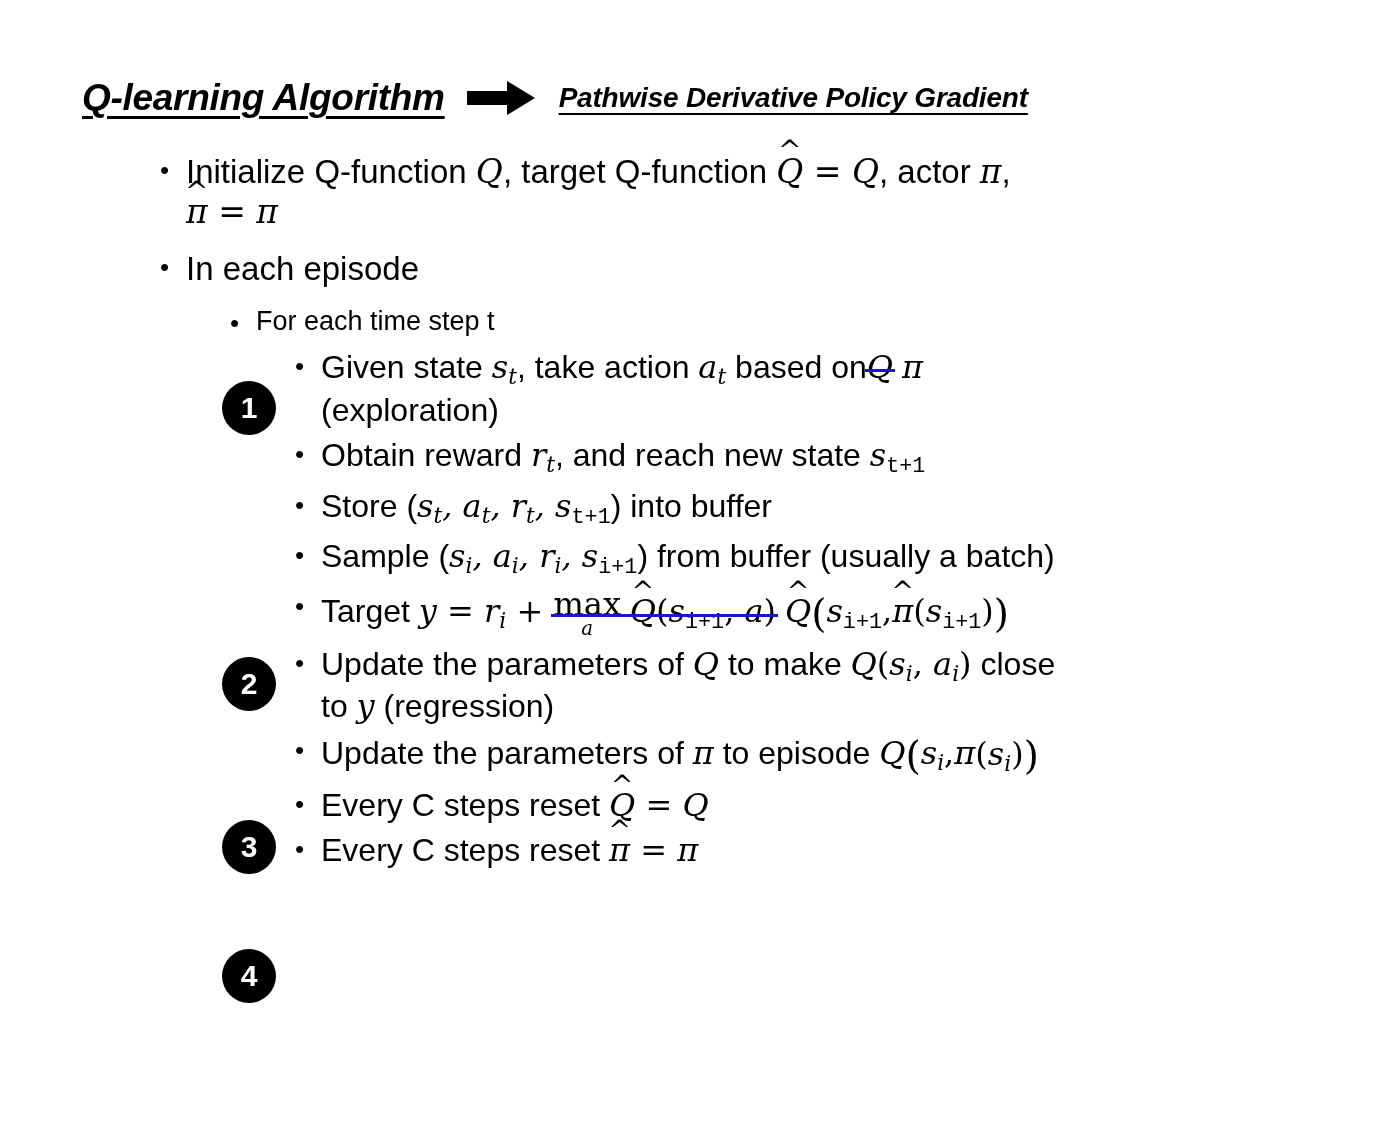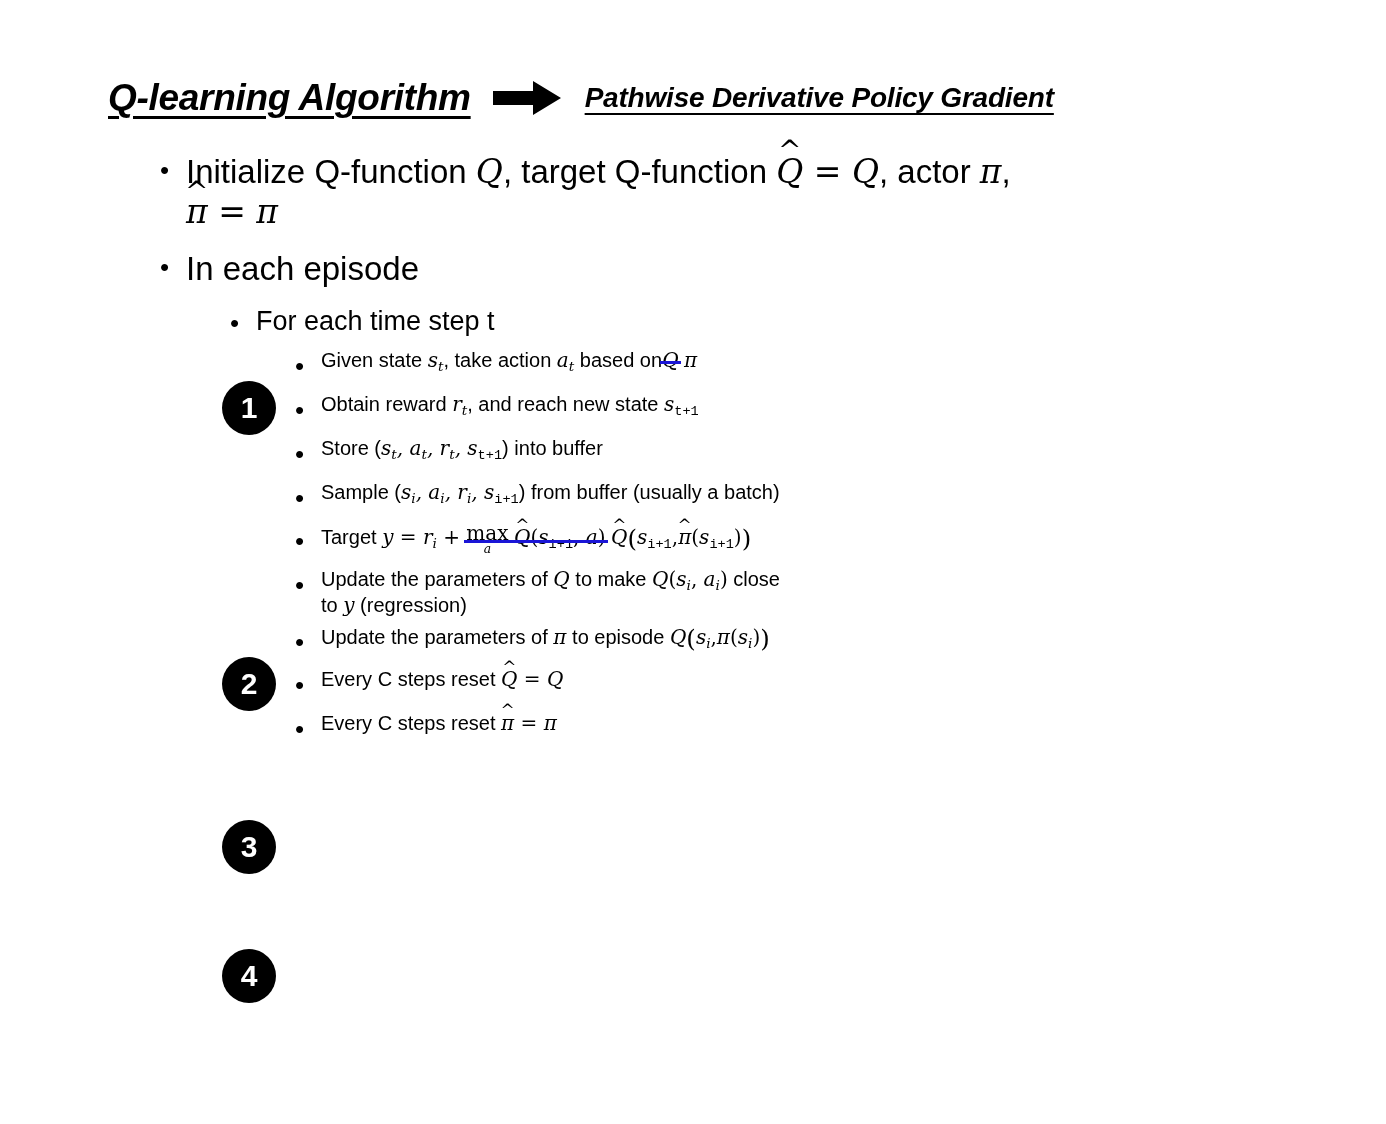--- a/index.html
+++ b/index.html
@@ -18,21 +18,21 @@
   .slide {
     position: absolute;
     left: 0; top: 0;
     width: 1386px;
     height: 1124px;
   }
 
   
   .title-row {
     position: absolute;
-    left: 108px;
+    left: 82px;
     top: 68px;
     width: 1220px;
     height: 60px;
     display: flex;
     align-items: center;
   }
   .title-left {
     font-size: 37px;
     font-style: italic;
     font-weight: bold;
@@ -77,21 +77,21 @@
     width: 26px;
     flex: 0 0 26px;
     font-size: 26px;
     line-height: 1.45;
   }
   .txt {
     flex: 1 1 auto;
   }
   .lvl1 .txt { font-size: 33px; }
   .lvl2 .txt { font-size: 27px; }
-  .lvl3 .txt { font-size: 20px; }
+  .lvl3 .txt { font-size: 32px; }
 
   
   .m {
     font-family: "DejaVu Serif", serif;
     font-style: italic;
   }
   .mn {
     font-family: "DejaVu Serif", serif;
     font-style: normal;
   }
@@ -209,20 +209,21 @@
     <div class="lvl2">
       <span class="bullet">•</span>
       <span class="txt">For each time step t</span>
     </div>
 
     <div class="lvl3">
       <span class="bullet">•</span>
       <span class="txt">
         <span>Given state </span><span class="m">s</span><span class="sub">t</span><span>, take action </span><span class="m">a</span><span class="sub">t</span><span> based on</span><span class="struck m">Q</span>&nbsp;<span class="m">π</span>
         <br>
+        <span>(exploration)</span>
       </span>
     </div>
 
     <div class="lvl3">
       <span class="bullet">•</span>
       <span class="txt">
         <span>Obtain reward </span><span class="m">r</span><span class="sub">t</span><span>, and reach new state </span><span class="m">s</span><span class="subn">t+1</span>
       </span>
     </div>
 

